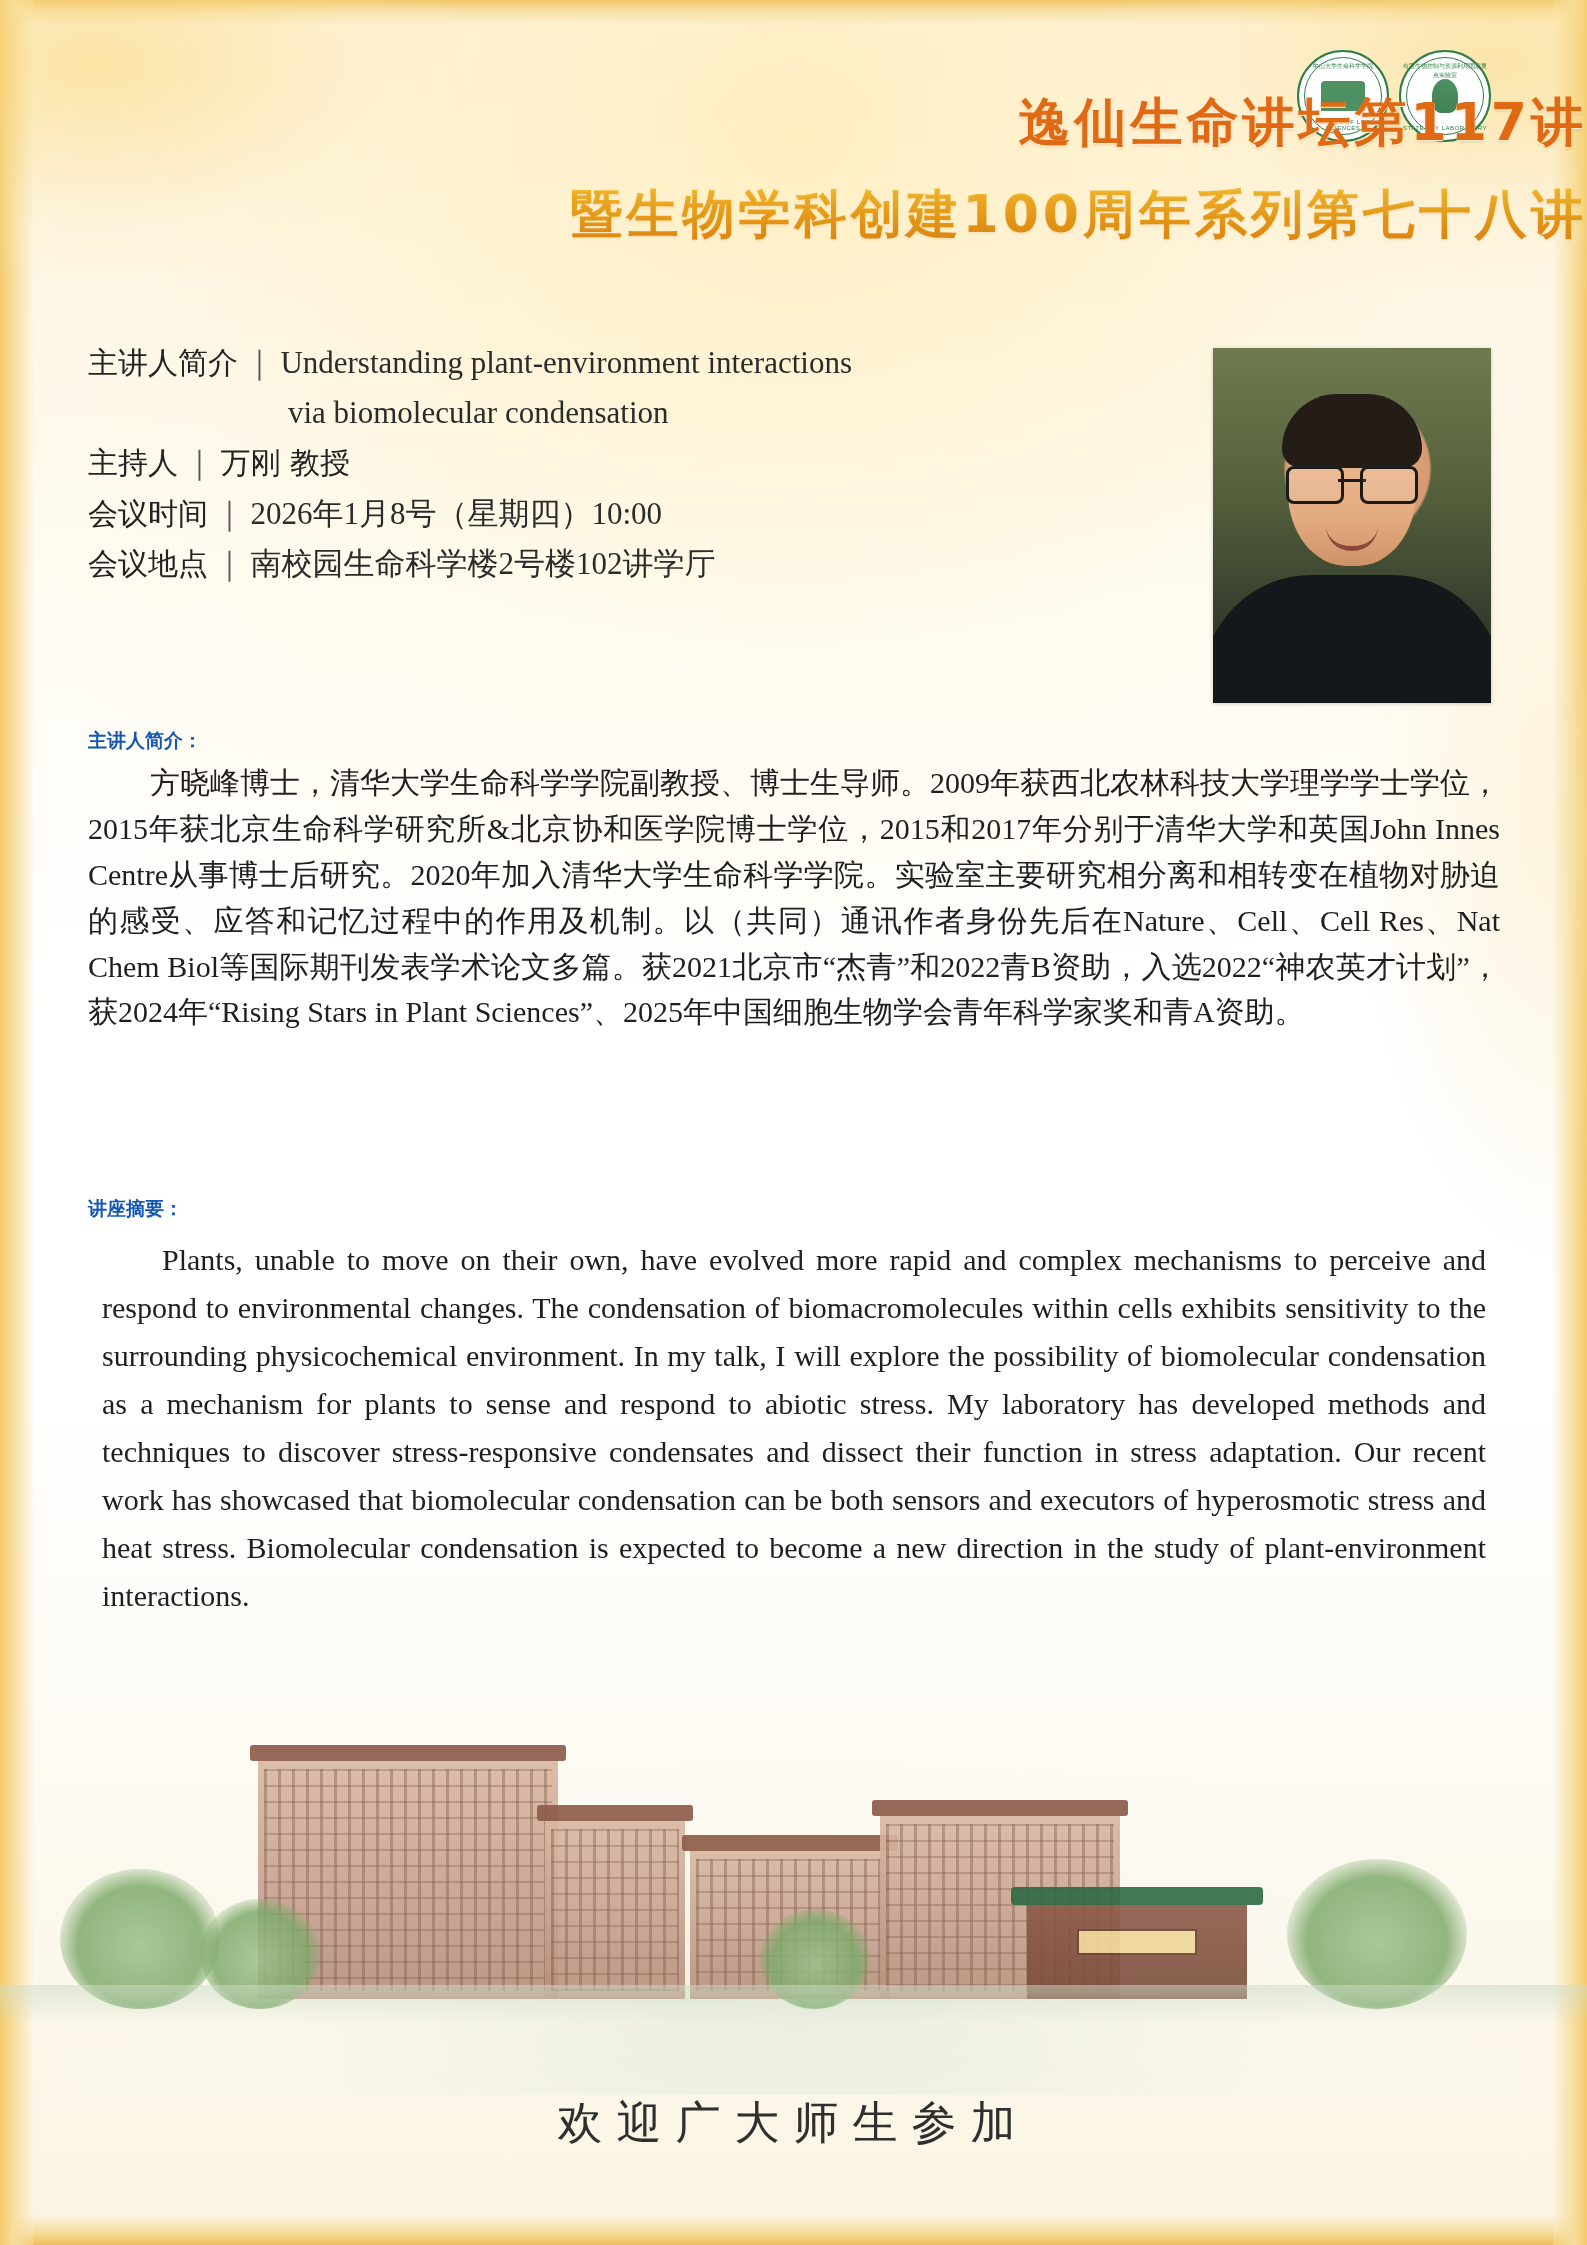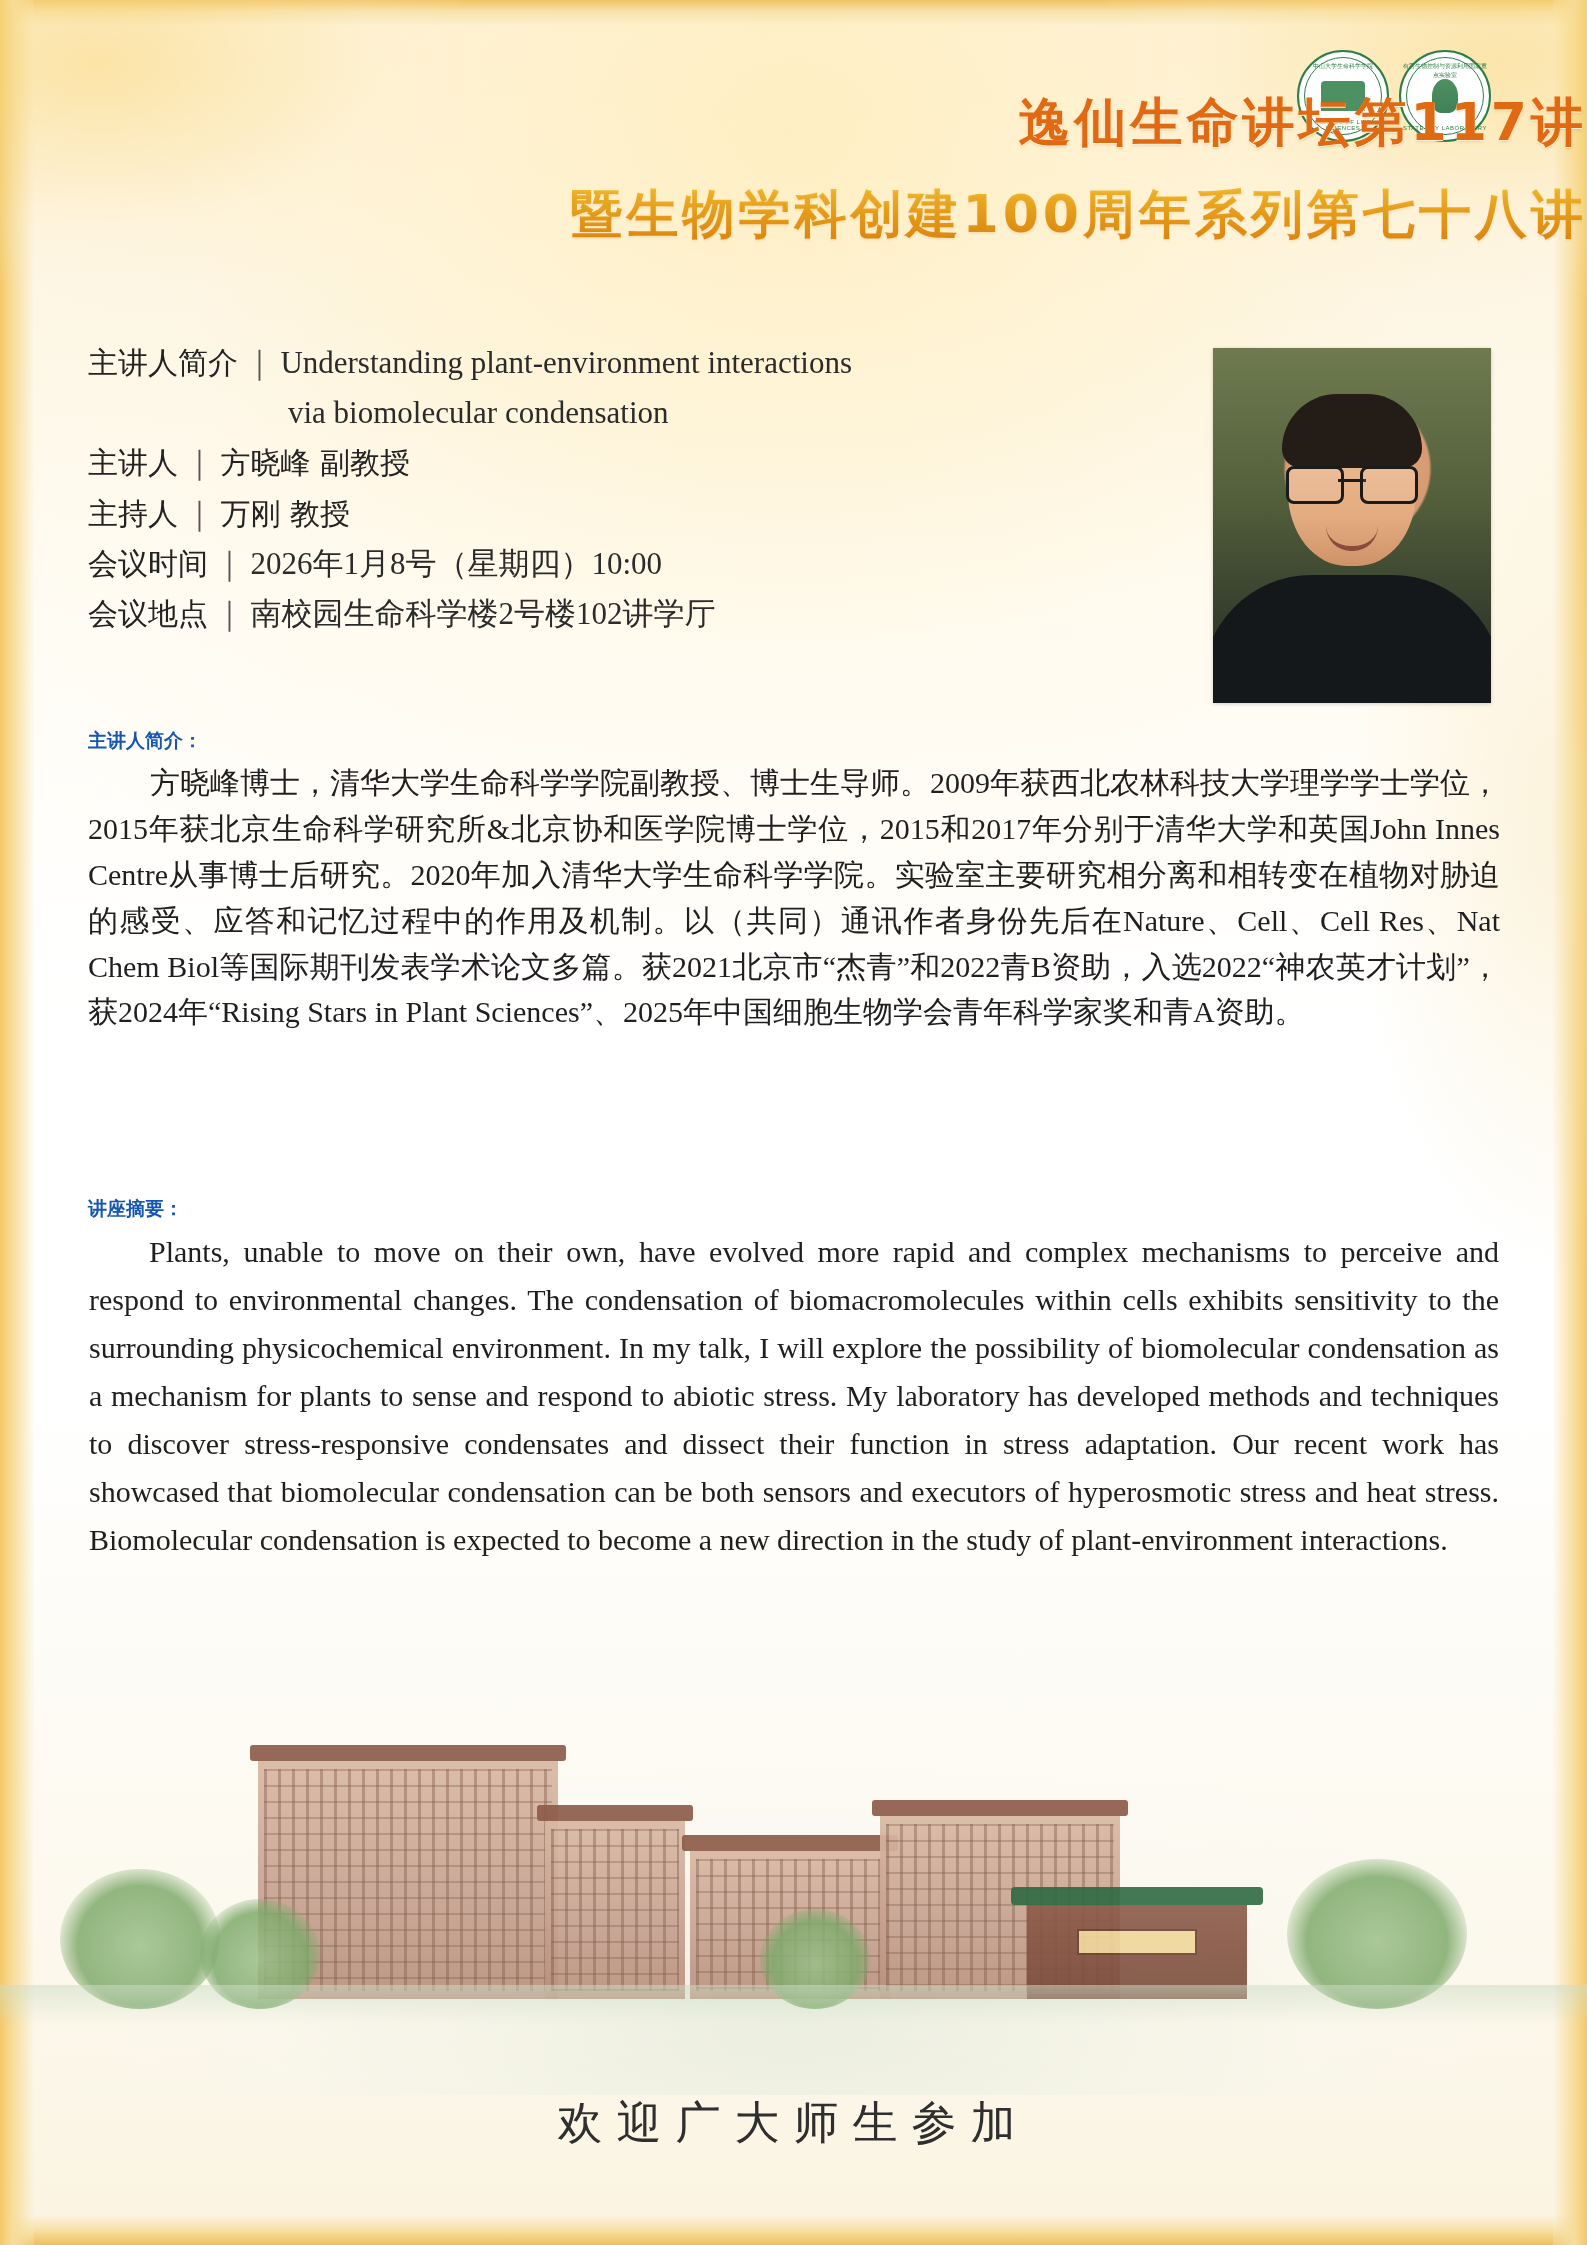--- a/index.html
+++ b/index.html
@@ -268,21 +268,21 @@
     font-size: 30px;
     line-height: 1.53;
     text-align: justify;
     text-indent: 62px;
     font-family: "Liberation Serif", serif;
   }
   .abstract {
     top: 1196px;
   }
   .abstract p {
-    margin: 1px;
+    margin: 14px;
     font-size: 30px;
     line-height: 1.60;
     text-align: justify;
     text-indent: 60px;
     font-family: "Liberation Serif", serif;
   }
 
   
   .campus {
     position: absolute;
@@ -410,23 +410,20 @@
   </div>
 
   <div class="info">
     <div class="info-row">
       <span class="info-label">主讲人简介</span><span class="sep">｜</span><span class="info-value">Understanding plant-environment interactions</span>
     </div>
     <div class="topic-cont">
       <span class="info-value">via biomolecular condensation</span>
     </div>
     <div class="info-row">
-      <span class="info-label">主讲人</span><span class="sep">｜</span><span class="info-label">方晓峰 副教授</span>
-    </div>
-    <div class="info-row">
       <span class="info-label">主持人</span><span class="sep">｜</span><span class="info-label">万刚 教授</span>
     </div>
     <div class="info-row">
       <span class="info-label">会议时间</span><span class="sep">｜</span><span class="info-value">2026年1月8号（星期四）10:00</span>
     </div>
     <div class="info-row">
       <span class="info-label">会议地点</span><span class="sep">｜</span><span class="info-value">南校园生命科学楼2号楼102讲学厅</span>
     </div>
   </div>
 

